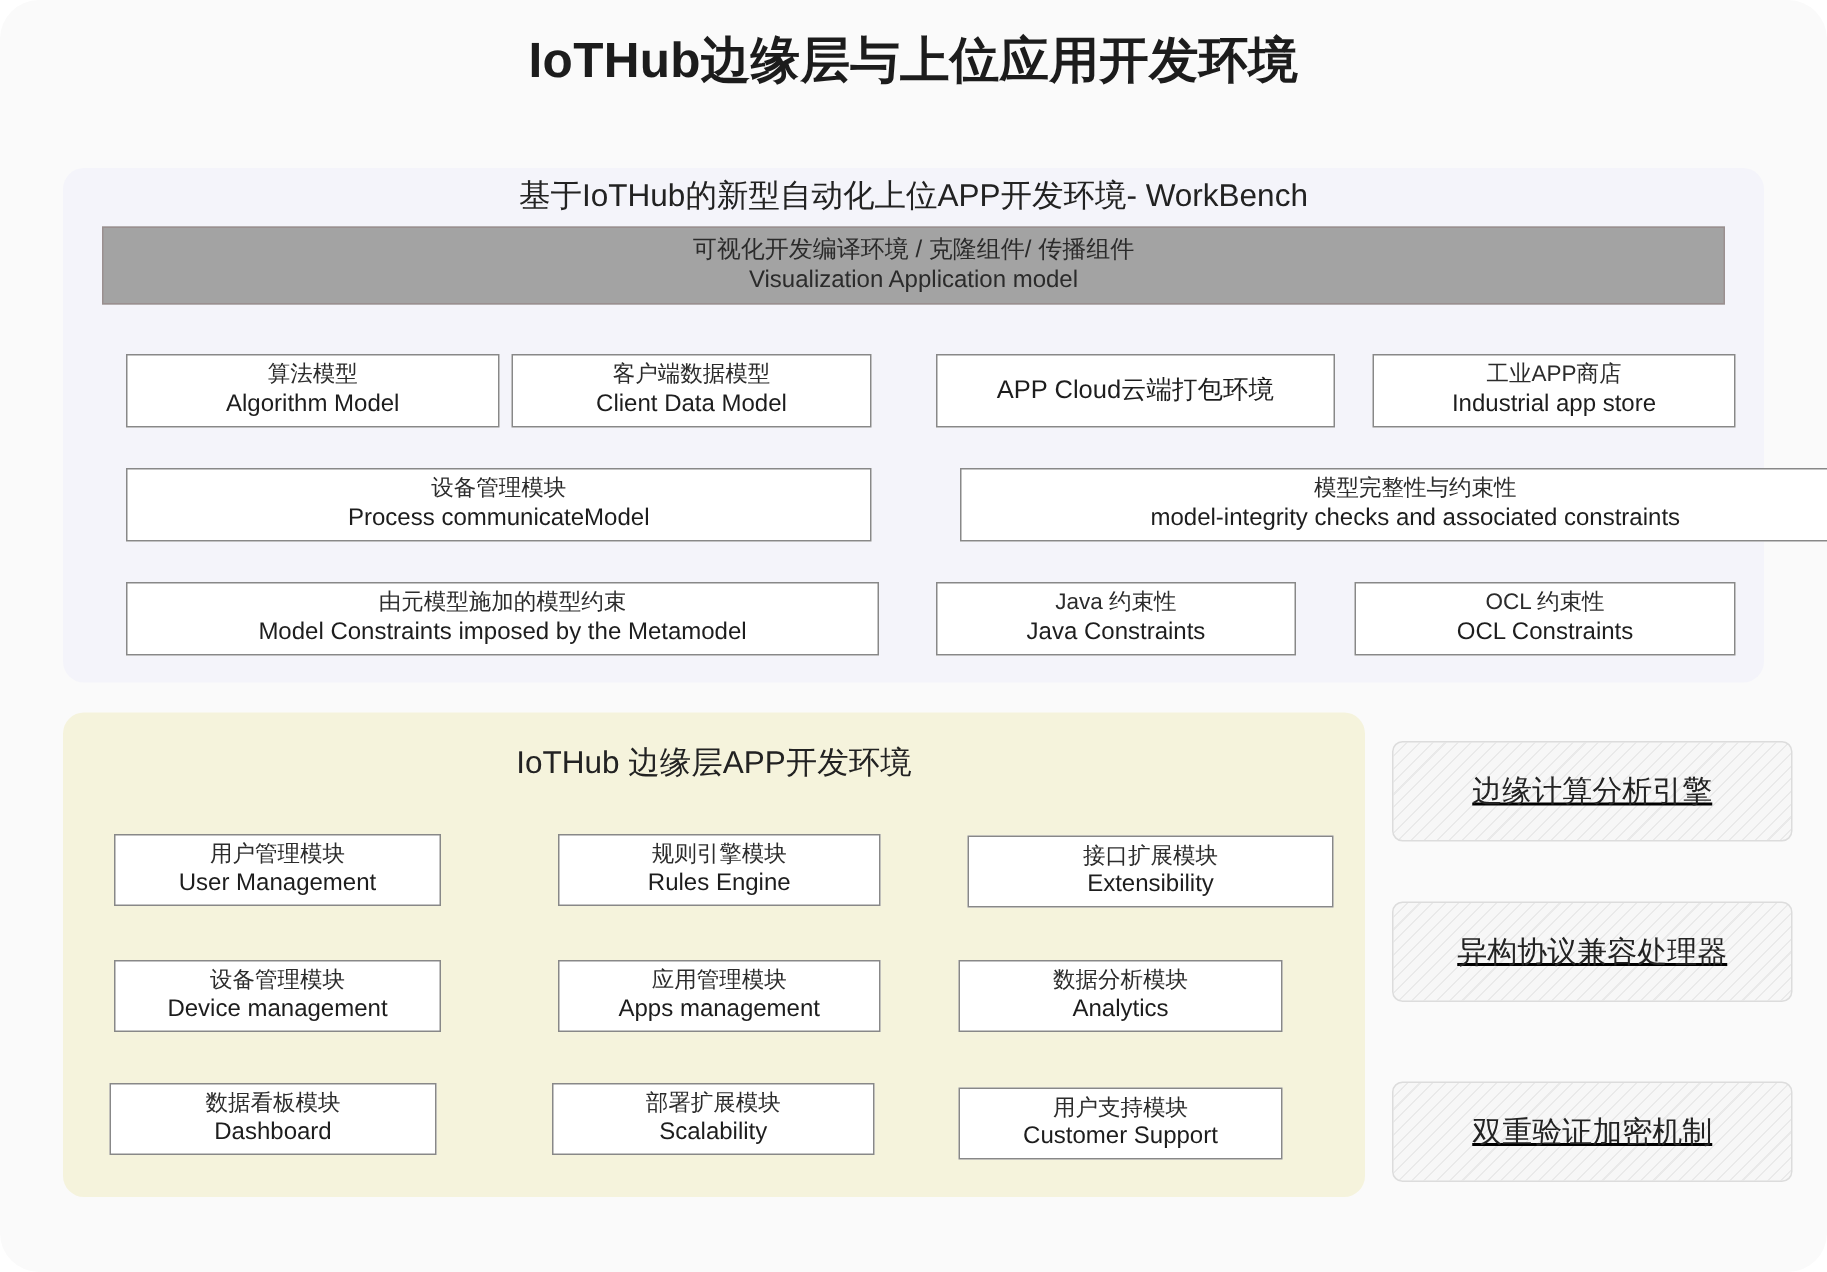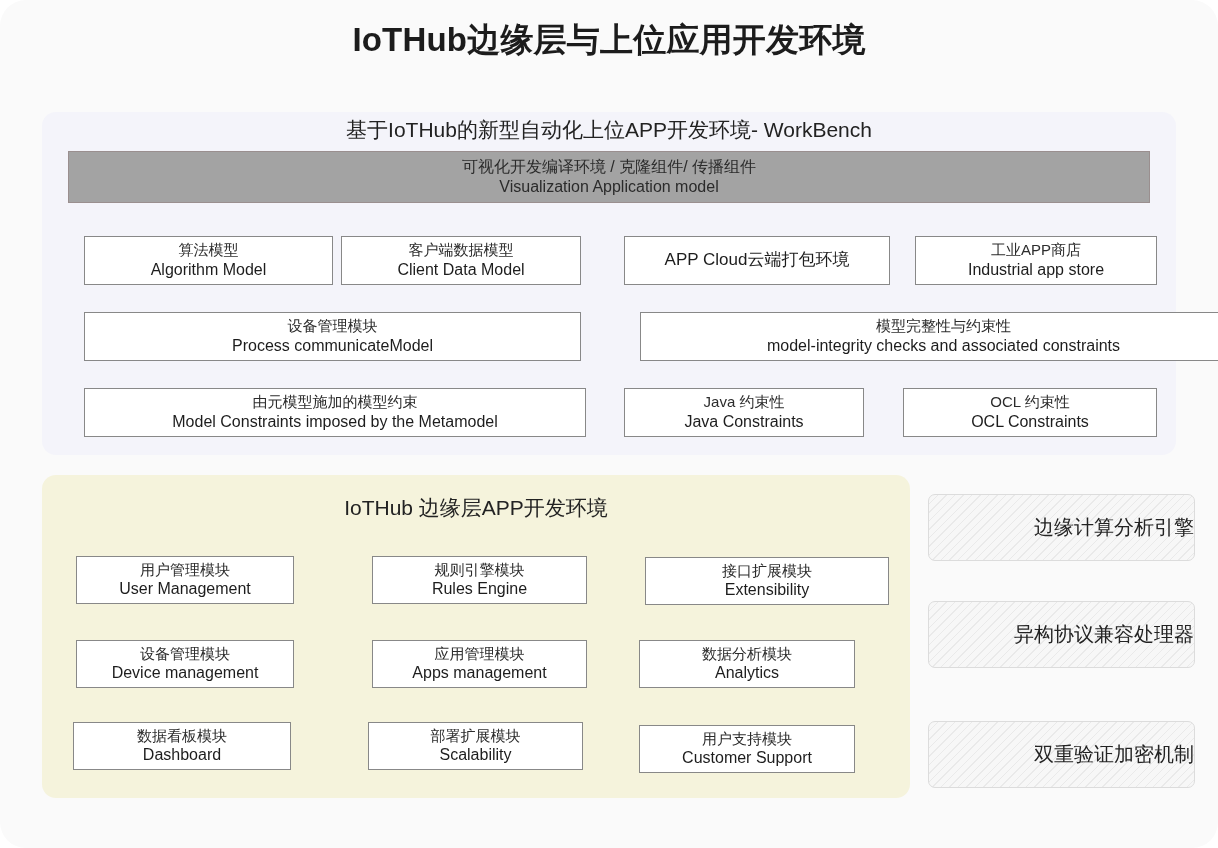--- a/index.html
+++ b/index.html
@@ -103,29 +103,30 @@
   .box.single .en { font-size: 17px; }
 
   
   .hatch-box {
     position: absolute;
     box-sizing: border-box;
     border: 1px solid #dcdcdc;
     border-radius: 7px;
     display: flex;
     align-items: center;
-    justify-content: flex-end;
+    justify-content: center;
     background-color: #f7f7f7;
     background-image: repeating-linear-gradient(
       135deg,
       rgba(0,0,0,0.055) 0px,
       rgba(0,0,0,0.055) 1px,
       rgba(0,0,0,0) 1px,
       rgba(0,0,0,0) 6px
     );
+    text-decoration: underline;
   }
   .hatch-box .lbl {
     font-size: 20px;
     color: #232323;
   }
 </style>
 </head>
 <body>
 
 <div id="page">

